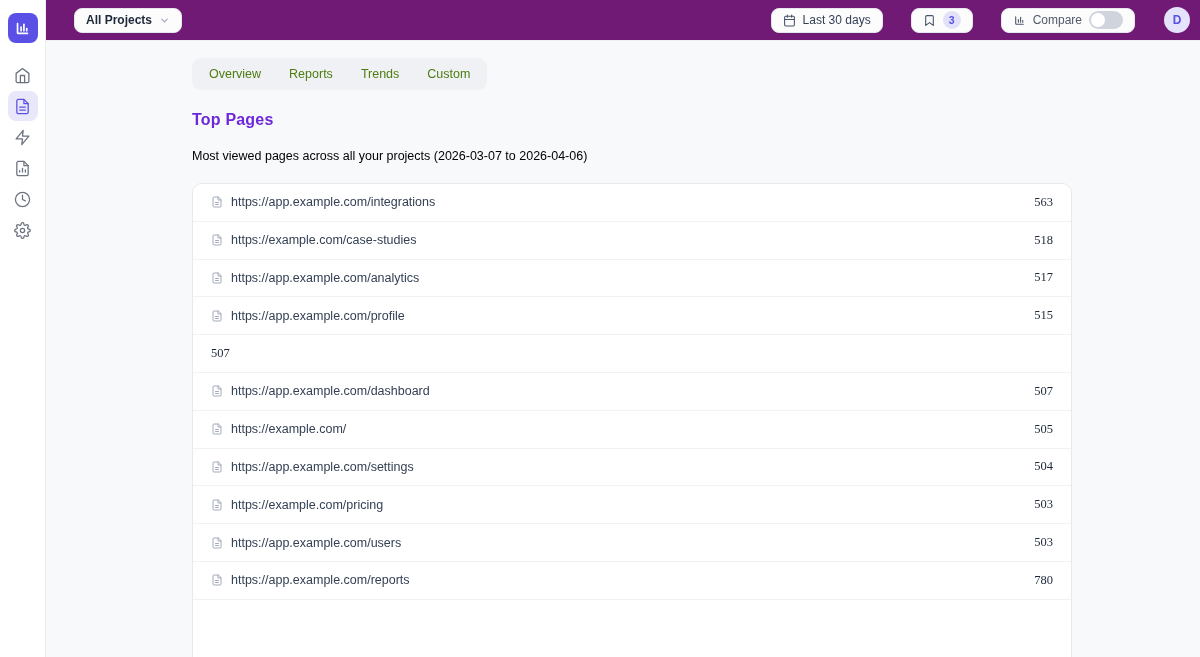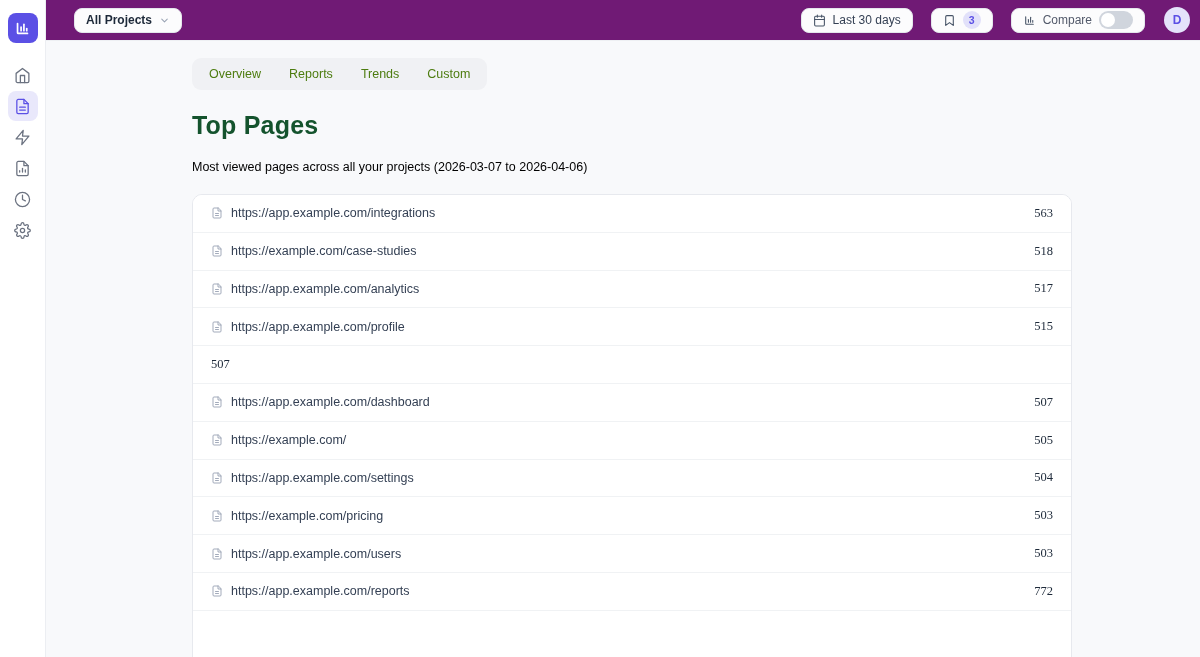--- a/index.html
+++ b/index.html
@@ -41,21 +41,21 @@
     display:flex; align-items:center; justify-content:space-between;
     padding:0 10px 0 28px; z-index:4;
   }
   .btn {
     height:25px; border:1px solid #e4e7ec; border-radius:8px;
     background:#fcfcfd; display:flex; align-items:center; gap:7px;
     padding:0 11px; font-size:12px; color:#344054; cursor:pointer;
     white-space:nowrap;
   }
   .btn .chev { color:#98a2b3; }
-  .topbar-right { display:flex; align-items:center; gap:18px; }
+  .topbar-right { display:flex; align-items:center; gap:28px; }
   .badge {
     width:18px; height:18px; border-radius:50%;
     background:#e2e1fa; color:#5b50e5;
     font-size:10.5px; font-weight:bold;
     display:flex; align-items:center; justify-content:center;
   }
   .toggle {
     width:34px; height:18px; border-radius:9px; background:#d0d5dd;
     position:relative; flex:0 0 auto; cursor:pointer;
   }
@@ -77,21 +77,21 @@
     padding-left:146px;
   }
   .tabbar {
     margin-top:17px; display:inline-flex; align-items:center; gap:28px;
     background:#f0f1f4; border-radius:9px; padding:9px 17px;
   }
   .tab {
     font-size:12.5px; color:#4d7c0f; cursor:pointer; white-space:nowrap;
   }
   .page-title {
-    margin-top:21px; font-size:25px; font-weight:bold; color:#14532d;
+    margin-top:21px; font-size:16px; font-weight:bold; color:#6d28d9;
     letter-spacing:0.2px;
   }
   .page-subtitle { margin-top:20px; font-size:12.5px; color:#000000; }
 
   
   .card {
     margin-top:20px; width:880px; min-height:540px;
     background:#ffffff; border:1px solid #e7e9ee; border-radius:10px;
     overflow:hidden;
   }
@@ -399,18 +399,18 @@
             <span class="doc-ico">
               <svg width="12" height="12" viewBox="0 0 24 24" fill="none" stroke="currentColor" stroke-width="1.8" stroke-linecap="round" stroke-linejoin="round">
                 <path d="M14 2H6a2 2 0 0 0-2 2v16a2 2 0 0 0 2 2h12a2 2 0 0 0 2-2V8z"></path>
                 <polyline points="14 2 14 8 20 8"></polyline>
                 <line x1="15" y1="13" x2="9" y2="13"></line>
                 <line x1="15" y1="17" x2="9" y2="17"></line>
               </svg>
             </span>
             <span class="url">https://app.example.com/reports</span>
           </span>
-          <span class="views">772</span>
+          <span class="views">780</span>
         </div>
       </div>
   </div>
 
 </div>
 
 </body></html>

